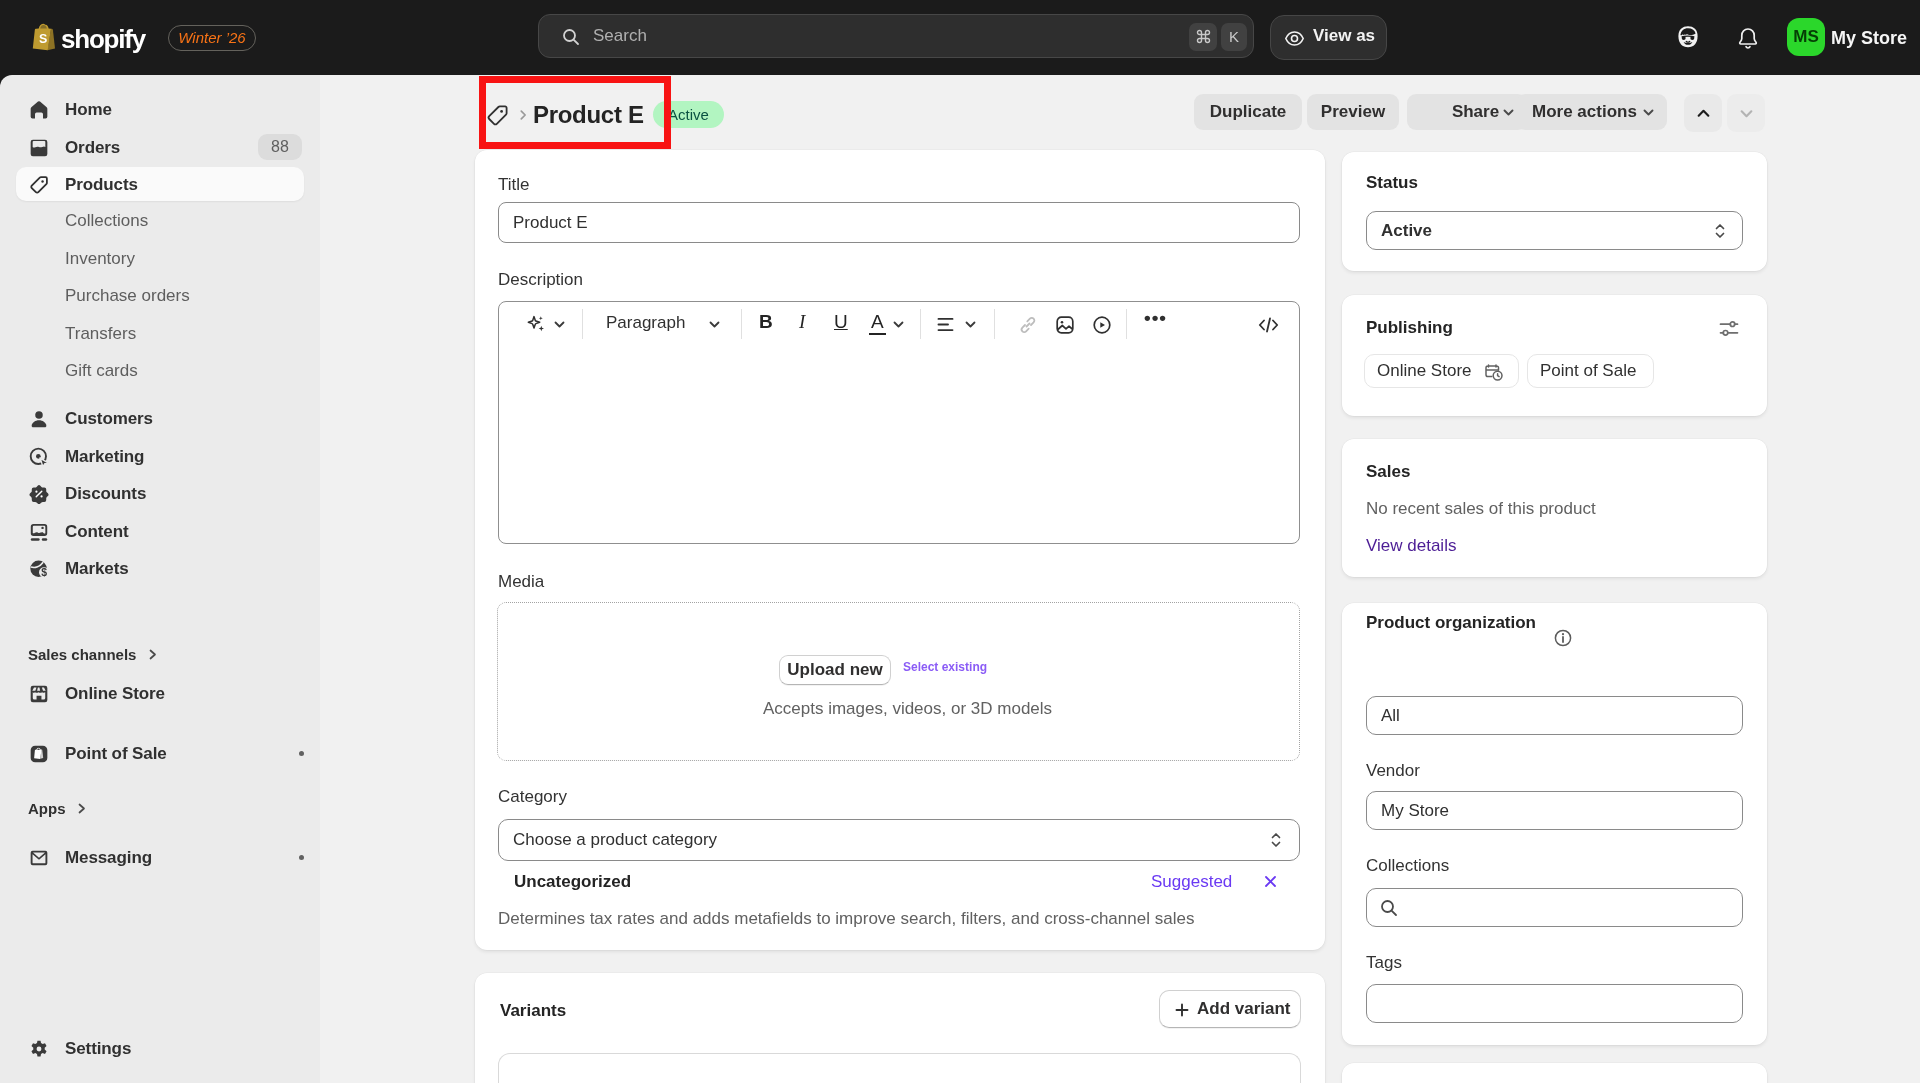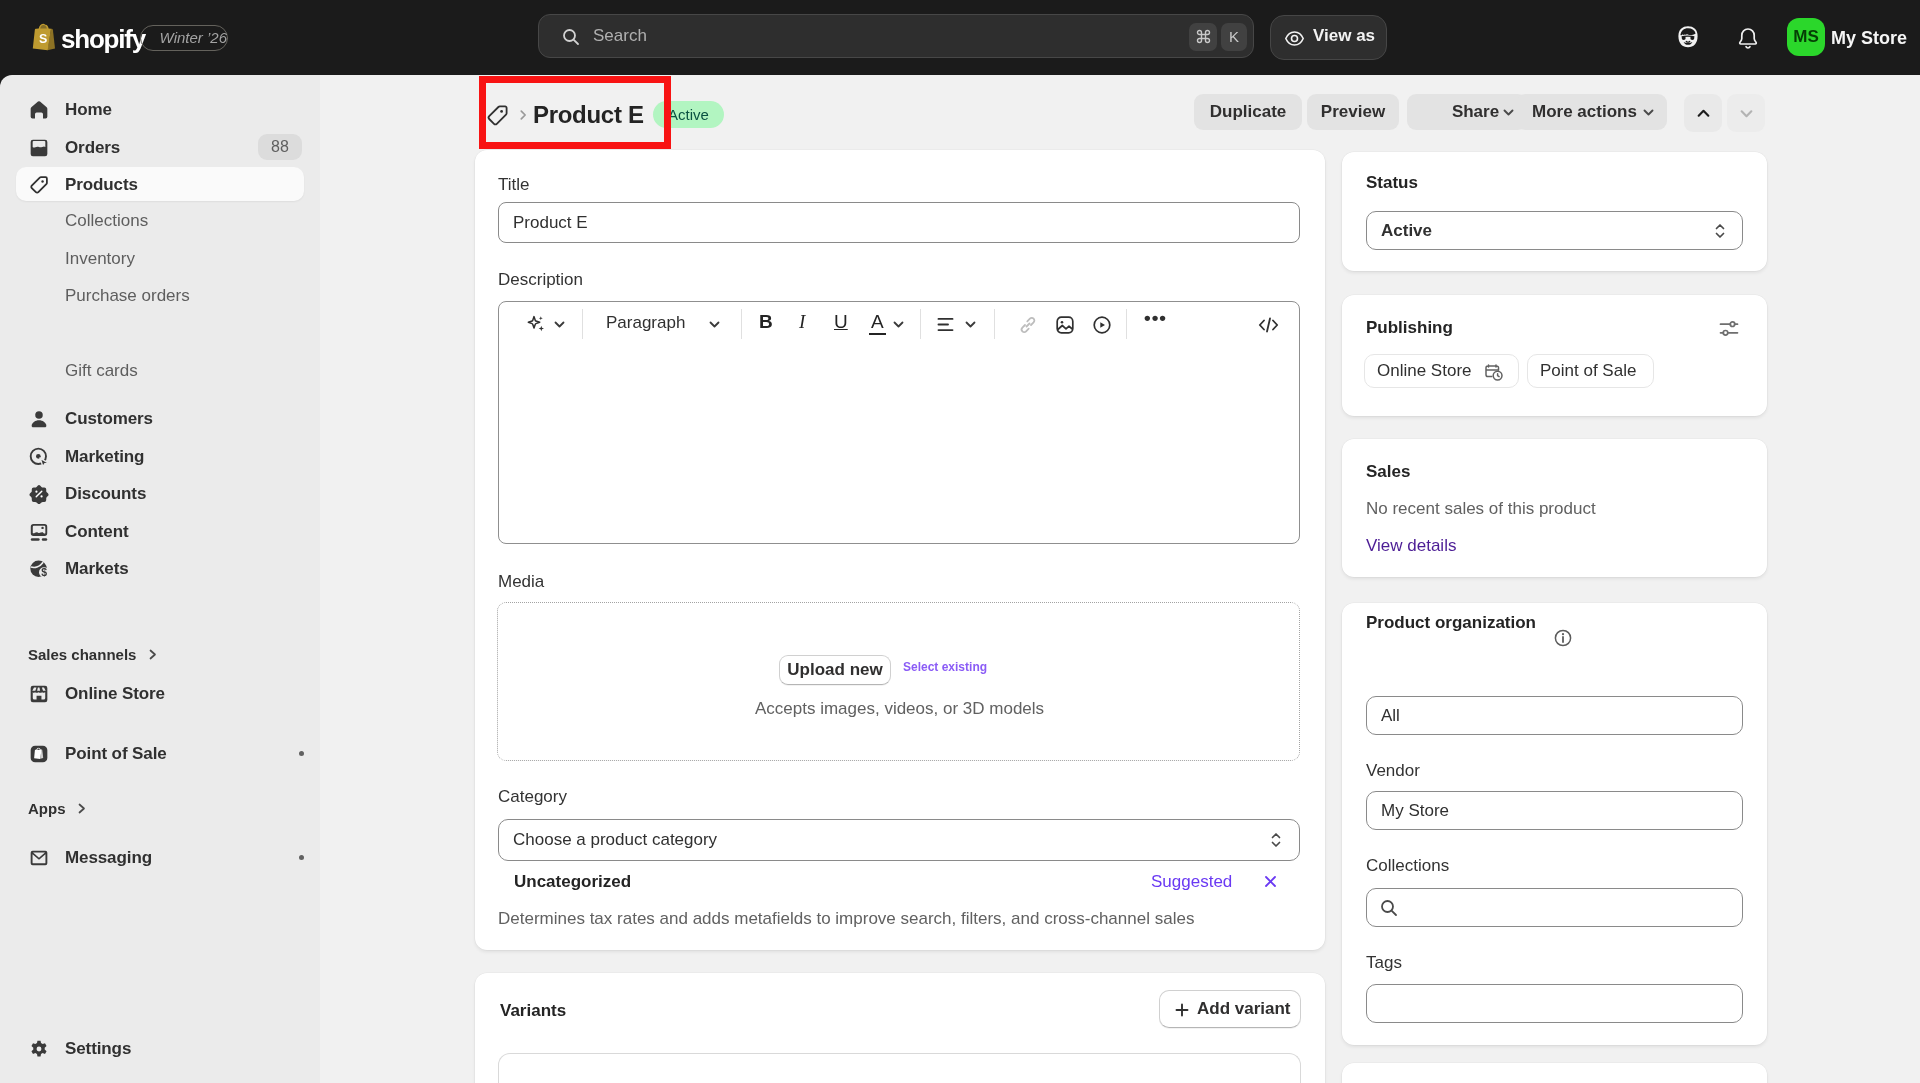--- a/index.html
+++ b/index.html
@@ -4,21 +4,21 @@
 <style>
 * { margin:0; padding:0; box-sizing:border-box; }
 html,body { width:1920px; height:1083px; overflow:hidden; }
 body { font-family:"Liberation Sans", sans-serif; background:#1b1b1b; }
 .abs { position:absolute; }
 #root { position:relative; width:1920px; height:1083px; }
 
 
 #topbar { position:absolute; left:0; top:0; width:1920px; height:75px; background:#1b1b1b; }
 #sfy-word { left:61px; top:24px; font-size:26px; font-weight:700; color:#fff; letter-spacing:-1.2px; }
-#winter { left:140px; top:25px; width:88px; height:26px; border:1.5px solid #64625c; border-radius:14px; color:#a3a3a3; font-style:italic; font-size:15px; line-height:23px; text-align:right; }
+#winter { left:168px; top:25px; width:88px; height:26px; border:1.5px solid #64625c; border-radius:14px; color:#f97316; font-style:italic; font-size:15px; line-height:23px; text-align:center; }
 #searchbar { left:538px; top:14px; width:716px; height:44px; background:#2e2e2e; border:1px solid #474747; border-radius:12px; }
 #searchtxt { left:54px; top:11px; font-size:17px; color:#b0b0b0; }
 .key { position:absolute; top:8px; height:28px; background:#414141; border-radius:7px; color:#c9c9c9; font-size:15px; text-align:center; line-height:28px; }
 #viewas { left:1270px; top:15px; width:117px; height:45px; background:#2e2e2e; border:1px solid #464646; border-radius:14px; color:#f3f3f3; }
 #viewas span { position:absolute; left:42px; top:10px; font-size:17px; font-weight:700; }
 #mystore-av { left:1787px; top:18px; width:38px; height:38px; background:#2bd72b; border-radius:12px; color:#053f05; font-weight:700; font-size:17px; text-align:center; line-height:38px; }
 #mystore-tx { left:1831px; top:28px; font-size:18px; font-weight:700; color:#f6f6f6; }
 
 
 #sidebar { position:absolute; left:0; top:75px; width:320px; height:1008px; background:#ebebeb; border-radius:12px 0 0 0; }
@@ -116,20 +116,23 @@
     </div>
     <div class="nav-sub" style="top:128px">
         <div class="tx">Collections</div>
       </div>
     <div class="nav-sub" style="top:166px">
         <div class="tx">Inventory</div>
       </div>
     <div class="nav-sub" style="top:203px">
         <div class="tx">Purchase orders</div>
       </div>
+    <div class="nav-sub" style="top:241px">
+        <div class="tx">Transfers</div>
+      </div>
     <div class="nav-sub" style="top:278px">
         <div class="tx">Gift cards</div>
       </div>
     <div class="nav-item" style="top:326px">
       <svg class="ic" viewBox="0 0 18 18">
           <circle cx="9" cy="5.4" r="3.4" fill="#3a3a3a"></circle>
           <path d="M9 10.2 c3.5 0 5.9 1.9 6.6 4.7 c0.2 0.9-0.5 1.6-1.4 1.6 H3.8 c-0.9 0-1.6-0.7-1.4-1.6 C3.1 12.1 5.5 10.2 9 10.2 Z" fill="#3a3a3a"></path>
         </svg>
       <div class="tx">Customers</div>
     </div>
@@ -299,21 +302,21 @@
         <div class="abs" style="left:628px;top:8px;width:1px;height:30px;background:#e0e0e0;"></div>
         <div class="abs" style="left:646px;top:6px;font-size:19px;font-weight:700;color:#303030;letter-spacing:1px;">•••</div>
         <svg class="abs" style="left:760px;top:14px" width="21" height="20" viewBox="0 0 21 20" fill="none" stroke="#303030" stroke-width="1.8" stroke-linecap="round" stroke-linejoin="round">
             <path d="M6 5.5 L1.8 10 L6 14.5 M15 5.5 L19.2 10 L15 14.5 M12 3.5 L9 16.5"></path>
           </svg>
       </div>
       <div class="lbl" style="left:23px;top:422px;">Media</div>
       <div class="abs" style="left:22px;top:452px;width:803px;height:159px;border:1px dotted #a3a3a3;border-radius:9px;">
         <div class="abs" style="left:281px;top:52px;width:112px;height:30px;background:#fff;border:1px solid #d0d0d0;border-bottom-color:#b5b5b5;border-radius:9px;box-shadow:0 1px 0 rgba(0,0,0,0.05);font-size:17px;font-weight:700;color:#302f2f;text-align:center;line-height:28px;">Upload new</div>
         <div class="abs" style="left:405px;top:57px;font-size:12px;font-weight:700;color:#8b5cf6;">Select existing</div>
-        <div class="abs" style="left:0;top:96px;width:803px;text-align:center;font-size:17px;color:#616161;">Accepts images, videos, or 3D models</div>
+        <div class="abs" style="left:8px;top:96px;width:803px;text-align:center;font-size:17px;color:#616161;">Accepts images, videos, or 3D models</div>
       </div>
       <div class="lbl" style="left:23px;top:637px;">Category</div>
       <div class="inp" style="left:23px;top:669px;width:802px;height:42px;border-radius:10px;line-height:40px;padding-left:14px;">Choose a product category
         <svg style="position:absolute;right:14px;top:11px" width="18" height="18" viewBox="0 0 18 18" fill="none" stroke="#4a4a4a" stroke-width="1.7" stroke-linecap="round" stroke-linejoin="round">
             <path d="M5.5 6.5 L9 3 L12.5 6.5 M5.5 11.5 L9 15 L12.5 11.5"></path>
           </svg>
       </div>
       <div class="abs" style="left:39px;top:722px;font-size:17px;font-weight:700;color:#242424;">Uncategorized</div>
       <div class="abs" style="left:676px;top:722px;font-size:17px;color:#6a39f3;">Suggested</div>
       <svg class="abs" style="left:788px;top:724px" width="15" height="15" viewBox="0 0 15 15" fill="none" stroke="#6a39f3" stroke-width="1.8" stroke-linecap="round">

